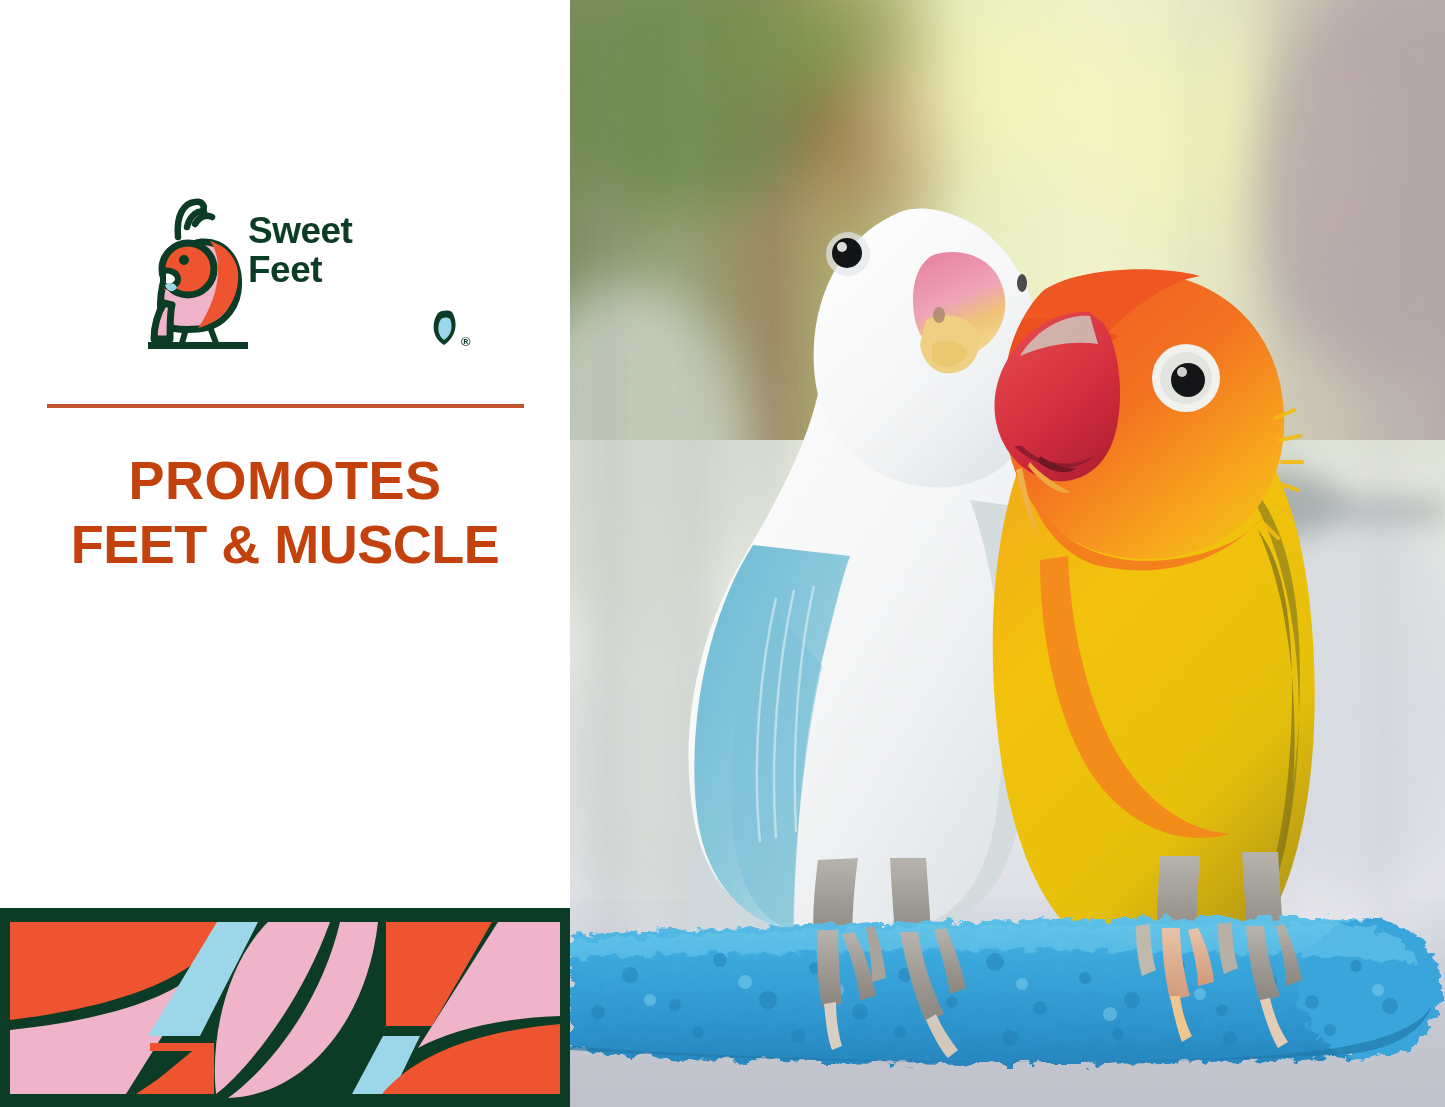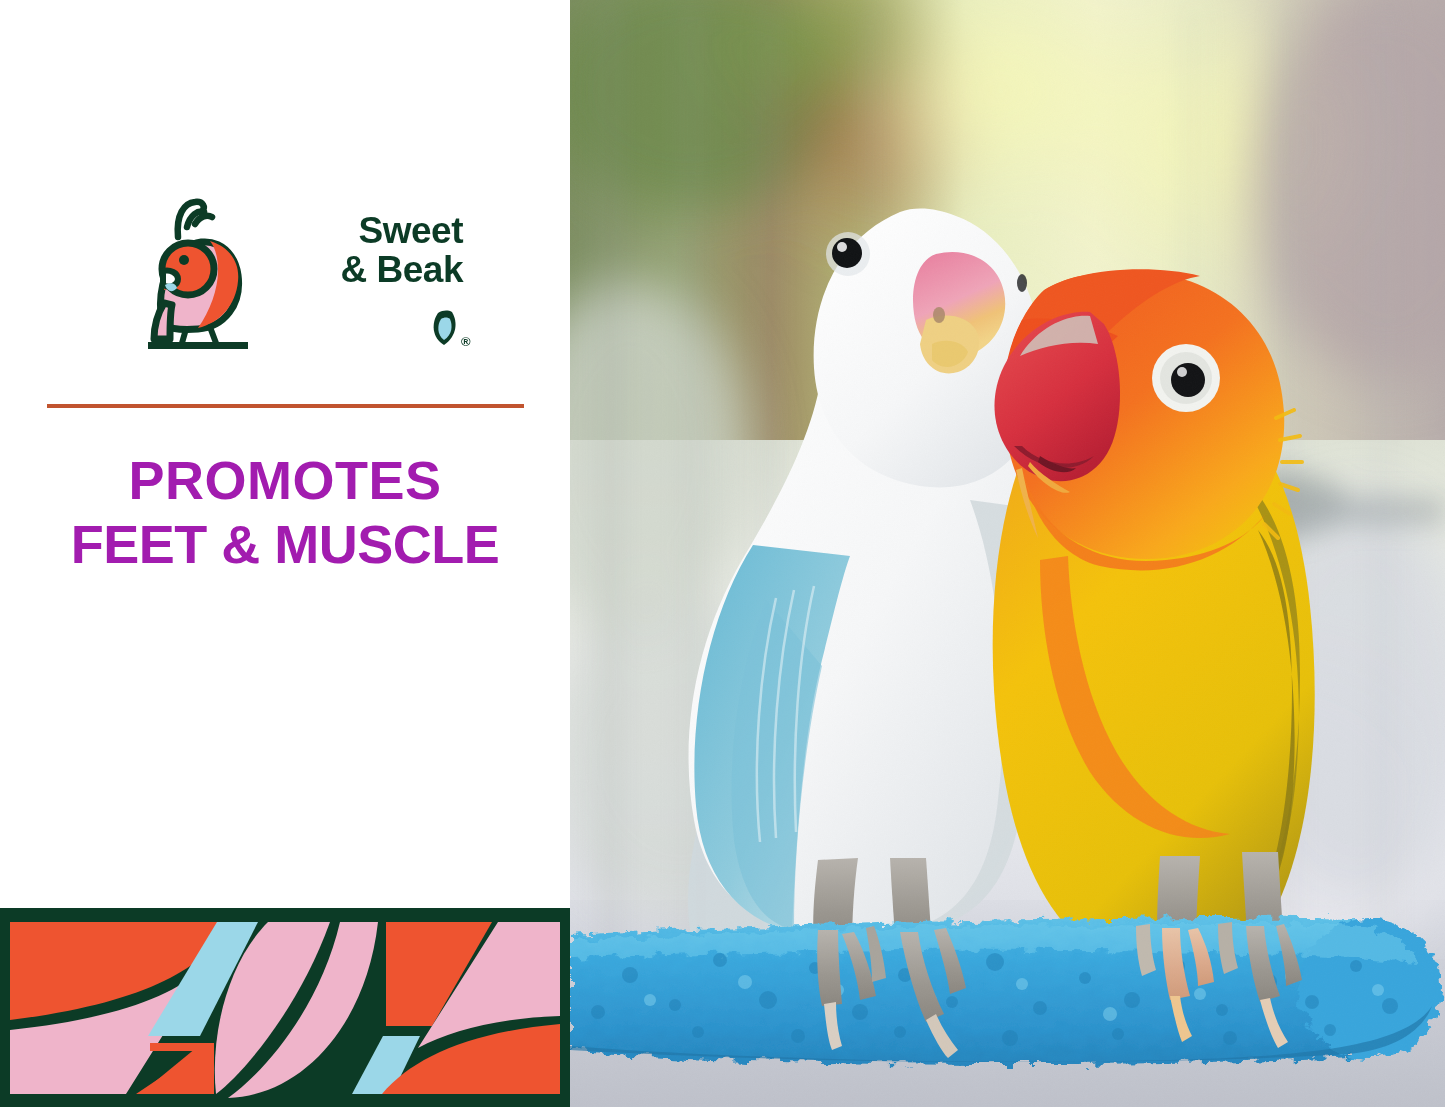--- a/index.html
+++ b/index.html
@@ -16,37 +16,37 @@
 
   .logo-block {
     position:absolute; left:140px; top:193px; width:320px; height:165px;
   }
   .logo-mark { position:absolute; left:0; top:0; width:108px; height:165px; }
   .logo-words {
     position:absolute; left:108px; top:18px; width:215px; height:130px;
   }
   .logo-line {
     font-weight:bold; color:#0C3B26; font-size:37px; line-height:39px;
-    letter-spacing:-0.5px; font-family:"Liberation Sans", sans-serif;text-align:right;
+    letter-spacing:-0.5px; font-family:"Liberation Sans", sans-serif;
   }
   .logo-line.l3 { position:relative; }
   .logo-leaf { position:absolute; left:287px; top:117px; width:34px; height:38px; }
   .logo-reg {
     position:absolute; left:321px; top:141px; font-size:13px; color:#0C3B26;
     font-weight:bold;
   }
 
   .divider {
     position:absolute; left:47px; top:404px; width:477px; height:4px;
     background:#C1542F;
   }
 
   .headline {
     position:absolute; left:20px; top:448px; width:530px;
-    text-align:center; color:#a21caf; font-weight:bold;
+    text-align:center; color:#c2410c; font-weight:bold;
     font-size:54px; line-height:64px; letter-spacing:0.5px;
     font-family:"Liberation Sans", sans-serif;
   }
   .headline .hl { display:block; white-space:nowrap; }
   .headline .hl.wide { letter-spacing:-0.5px;text-align:center; }
 
   
   .mosaic {
     position:absolute; left:0px; top:908px; width:570px; height:199px;
   }
@@ -98,21 +98,21 @@
             <path d="M46 136 L 42 150"></path>
             <path d="M70 134 L 76 150"></path>
           </g>
 
           <rect x="8" y="149" width="100" height="7" fill="#0C3B26"></rect>
         </svg>
       </div>
 
       <div class="logo-words">
         <div class="logo-line">Sweet</div>
-        <div class="logo-line l3">&amp; Beak</div>
+        <div class="logo-line">Feet</div>
       </div>
 
       <div class="logo-leaf">
         <svg viewBox="0 0 34 38" width="34" height="38">
           <path d="M25 2 C 31 12, 30 26, 17 35 C 5 28, 4 13, 11 3 C 16 0, 21 0, 25 2 Z" fill="#0C3B26"></path>
           <path d="M23 9 C 26 16, 25 25, 17 30 C 10 25, 10 15, 14 9 C 17 7, 21 7, 23 9 Z" fill="#9BD7E8"></path>
         </svg>
       </div>
       <span class="logo-reg">®</span>
     </div>

